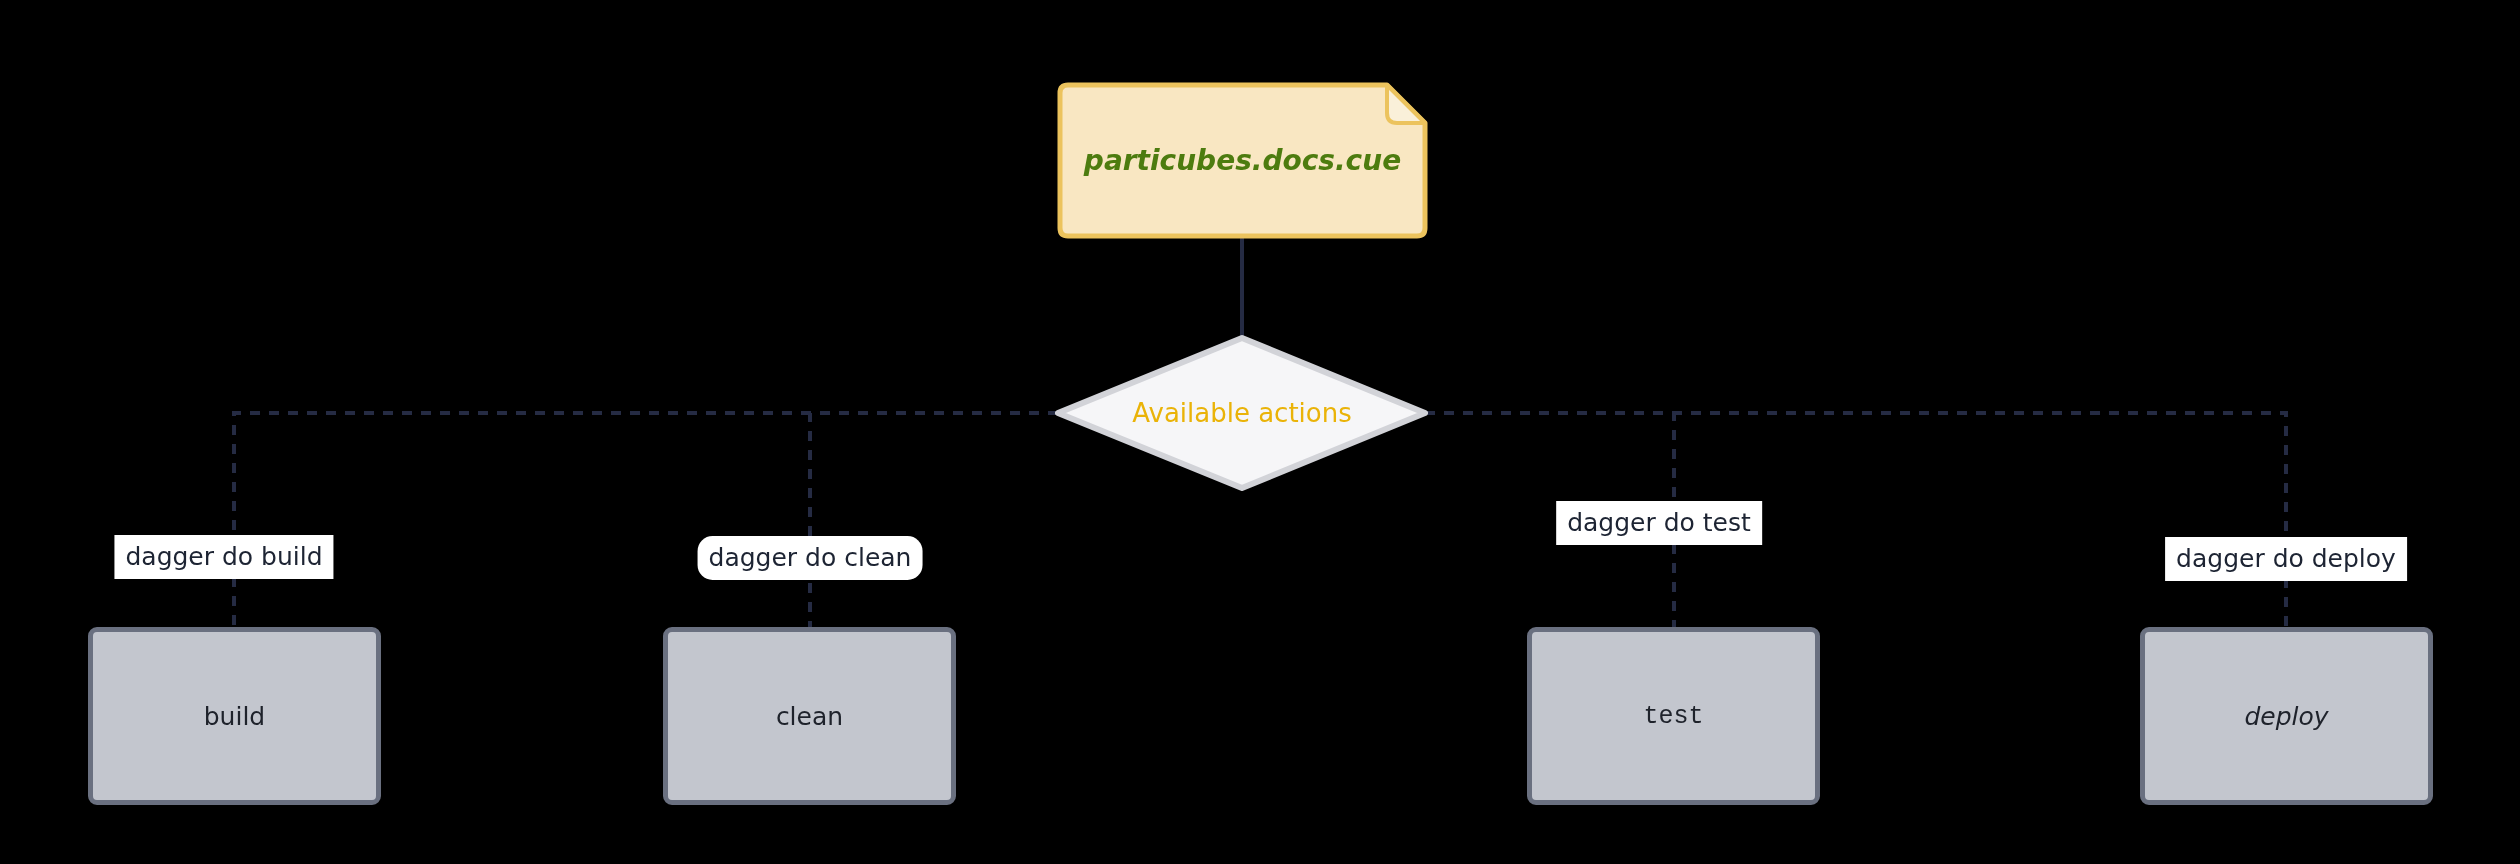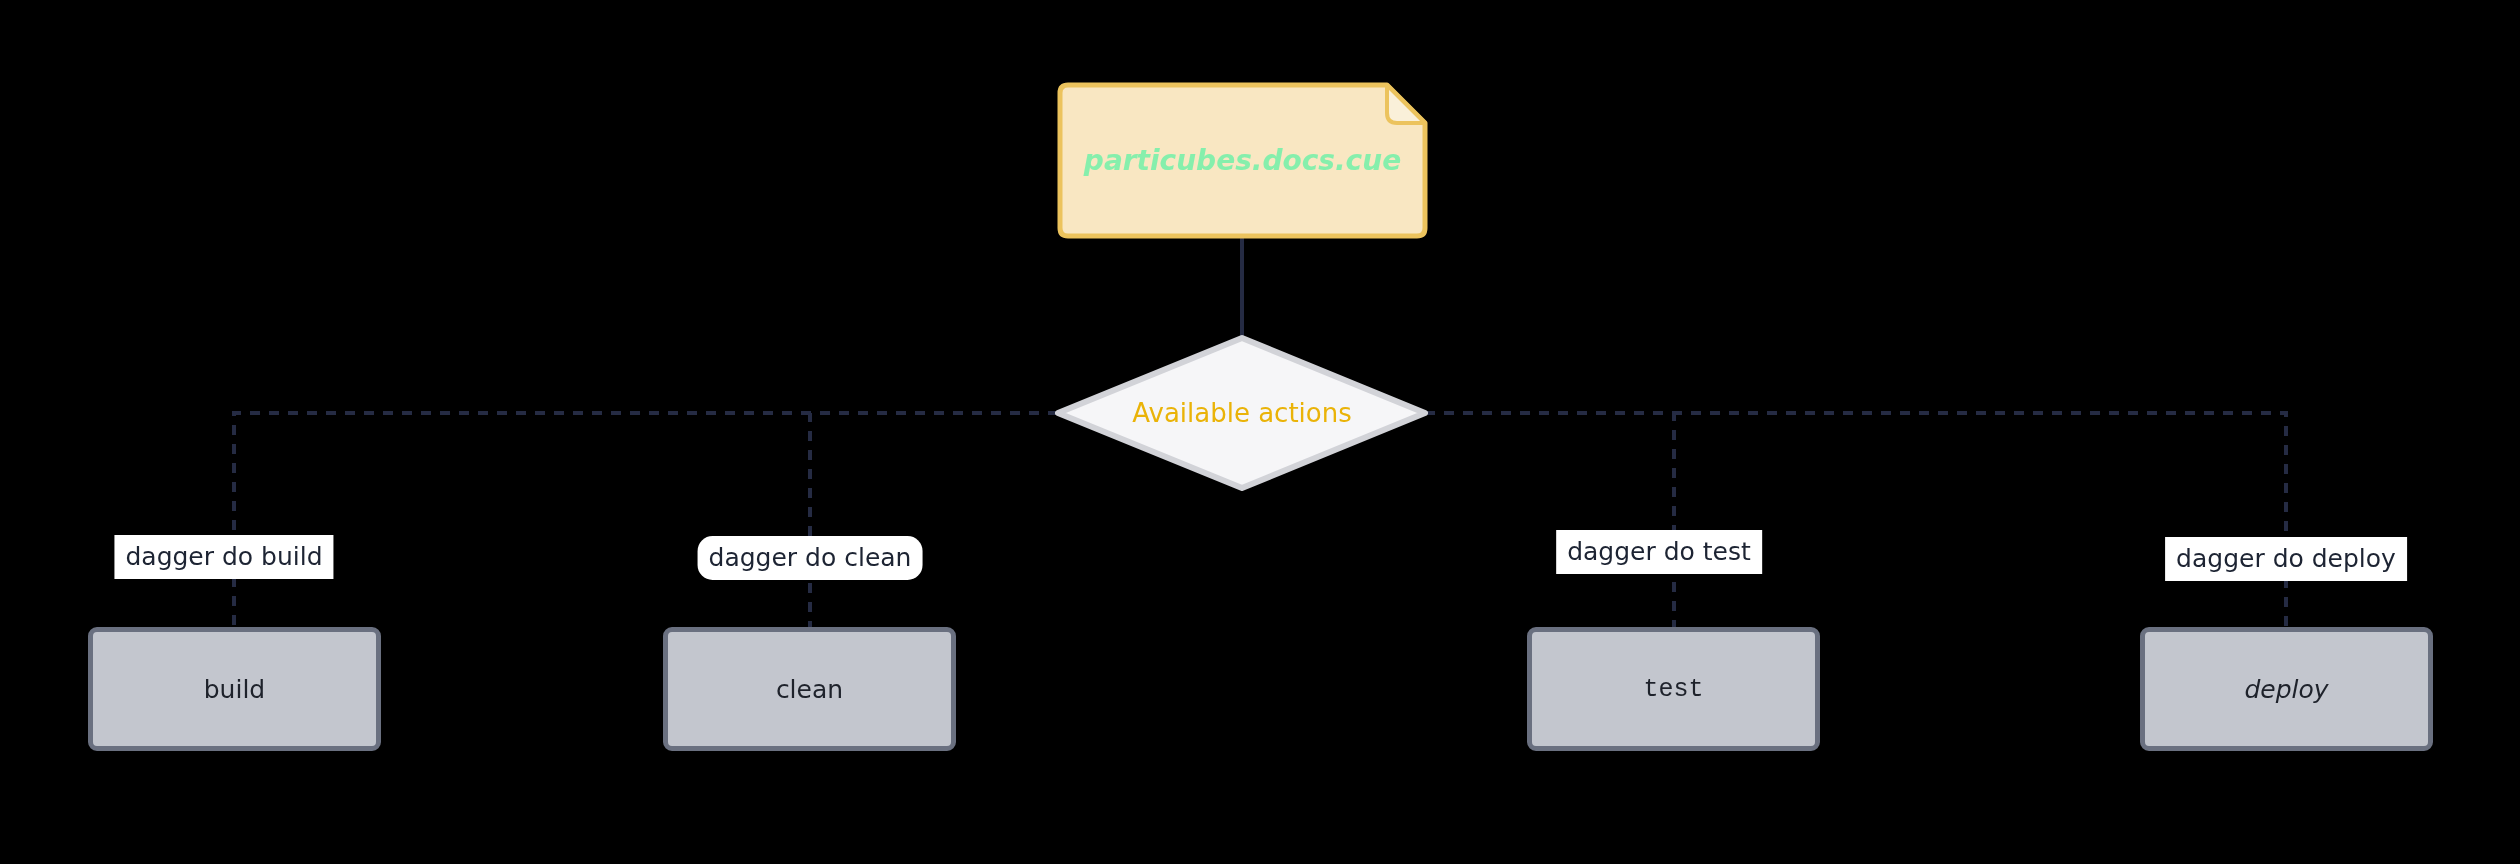--- a/index.html
+++ b/index.html
@@ -28,21 +28,21 @@
     left: 1060px;
     top: 85px;
     width: 365px;
     height: 151px;
     display: flex;
     align-items: center;
     justify-content: center;
     font-size: 28px;
     font-weight: bold;
     font-style: italic;
-    color: #86efac;
+    color: #4d7c0f;
     pointer-events: none;
   }
   .decision-label {
     position: absolute;
     left: 1242px;
     top: 413px;
     transform: translate(-50%, -50%);
     font-size: 26px;
     color: #eab308;
     white-space: nowrap;
@@ -52,27 +52,27 @@
     transform: translateX(-50%);
     background: #FFFFFF;
     color: #1D2433;
     font-size: 25px;
     line-height: 1.1;
     padding: 8px 11px;
     white-space: nowrap;
   }
   .edge-label.build  { left: 224px;  top: 535px; }
   .edge-label.clean  { left: 810px;  top: 536px; border-radius: 15px; }
-  .edge-label.test   { left: 1659px; top: 530px; }
+  .edge-label.test   { left: 1659px; top: 501px; }
   .edge-label.deploy { left: 2286px; top: 537px; }
   .action-node {
     position: absolute;
     top: 627px;
     width: 293px;
-    height: 124px;
+    height: 178px;
     box-sizing: border-box;
     background: #C3C6CE;
     border: 5px solid #6A7080;
     border-radius: 9px;
     display: flex;
     align-items: center;
     justify-content: center;
     font-size: 25px;
     color: #1E222B;
   }

